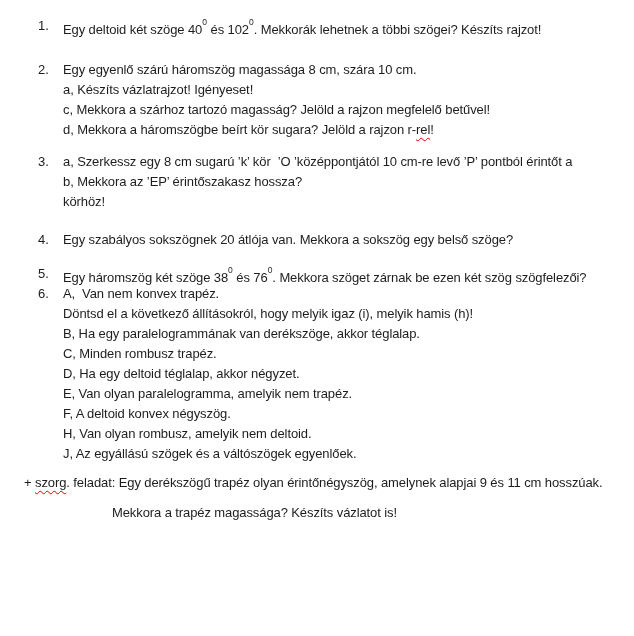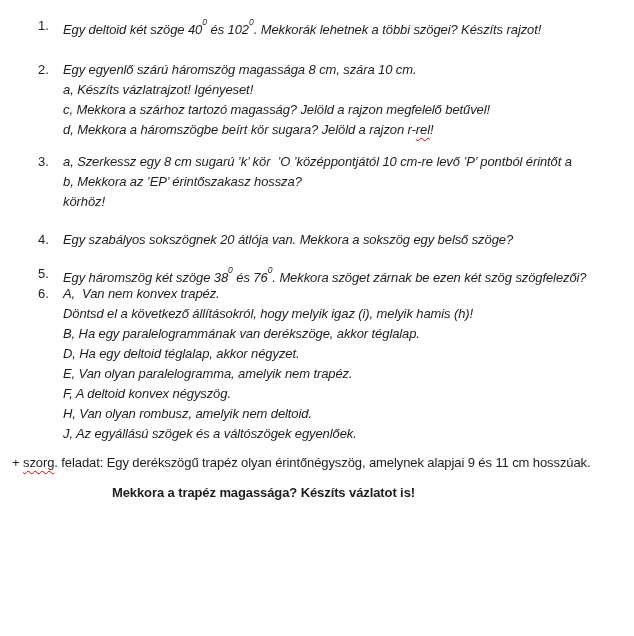--- a/index.html
+++ b/index.html
@@ -26,21 +26,20 @@
   }
   .num {
     width: 25px;
     flex-shrink: 0;
     line-height: 20px;
     white-space: pre;
   }
   .body {
     flex: 1;
     min-width: 0;
-    font-style: italic;
   }
   .line {
     white-space: pre;
     line-height: 20px;
     height: 20px;
   }
   .mb24 { margin-bottom: 24px; }
   .mb18 { margin-bottom: 18px; }
   .mb14 { margin-bottom: 14px; }
   .mb12 { margin-bottom: 12px; }
@@ -54,31 +53,30 @@
     letter-spacing: 0;
   }
   .sq {
     text-decoration-line: underline;
     text-decoration-style: wavy;
     text-decoration-color: #e00000;
     text-decoration-thickness: 1px;
     text-underline-offset: 3px;
   }
   .footer-line1 {
-    padding-left: 12px;
+    padding-left: 24px;
     white-space: pre;
     line-height: 20px;
     height: 20px;
   }
   .footer-line2 {
     padding-left: 112px;
     white-space: pre;
     line-height: 20px;
     height: 20px;
-    font-weight: bold;
   }
 </style>
 </head>
 <body>
 
 <div class="page">
 
   <div class="item mb24">
     <div class="num">1.</div>
     <div class="body">
@@ -118,20 +116,21 @@
       <div class="line"><span>Egy háromszög két szöge 38</span><sup class="sup">0</sup><span> és 76</span><sup class="sup">0</sup><span>. Mekkora szöget zárnak be ezen két szög szögfelezői?</span></div>
     </div>
   </div>
 
   <div class="item mb9">
     <div class="num">6.</div>
     <div class="body">
       <div class="line">A,  Van nem konvex trapéz.</div>
       <div class="line">Döntsd el a következő állításokról, hogy melyik igaz (i), melyik hamis (h)!</div>
       <div class="line">B, Ha egy paralelogrammának van derékszöge, akkor téglalap.</div>
+      <div class="line">C, Minden rombusz trapéz.</div>
       <div class="line">D, Ha egy deltoid téglalap, akkor négyzet.</div>
       <div class="line">E, Van olyan paralelogramma, amelyik nem trapéz.</div>
       <div class="line">F, A deltoid konvex négyszög.</div>
       <div class="line">H, Van olyan rombusz, amelyik nem deltoid.</div>
       <div class="line">J, Az egyállású szögek és a váltószögek egyenlőek.</div>
     </div>
   </div>
 
   <div class="footer-line1 mb10"><span>+ </span><span class="sq">szorg</span><span>. feladat: Egy derékszögű trapéz olyan érintőnégyszög, amelynek alapjai 9 és 11 cm hosszúak.</span></div>
   <div class="footer-line2">Mekkora a trapéz magassága? Készíts vázlatot is!</div>

